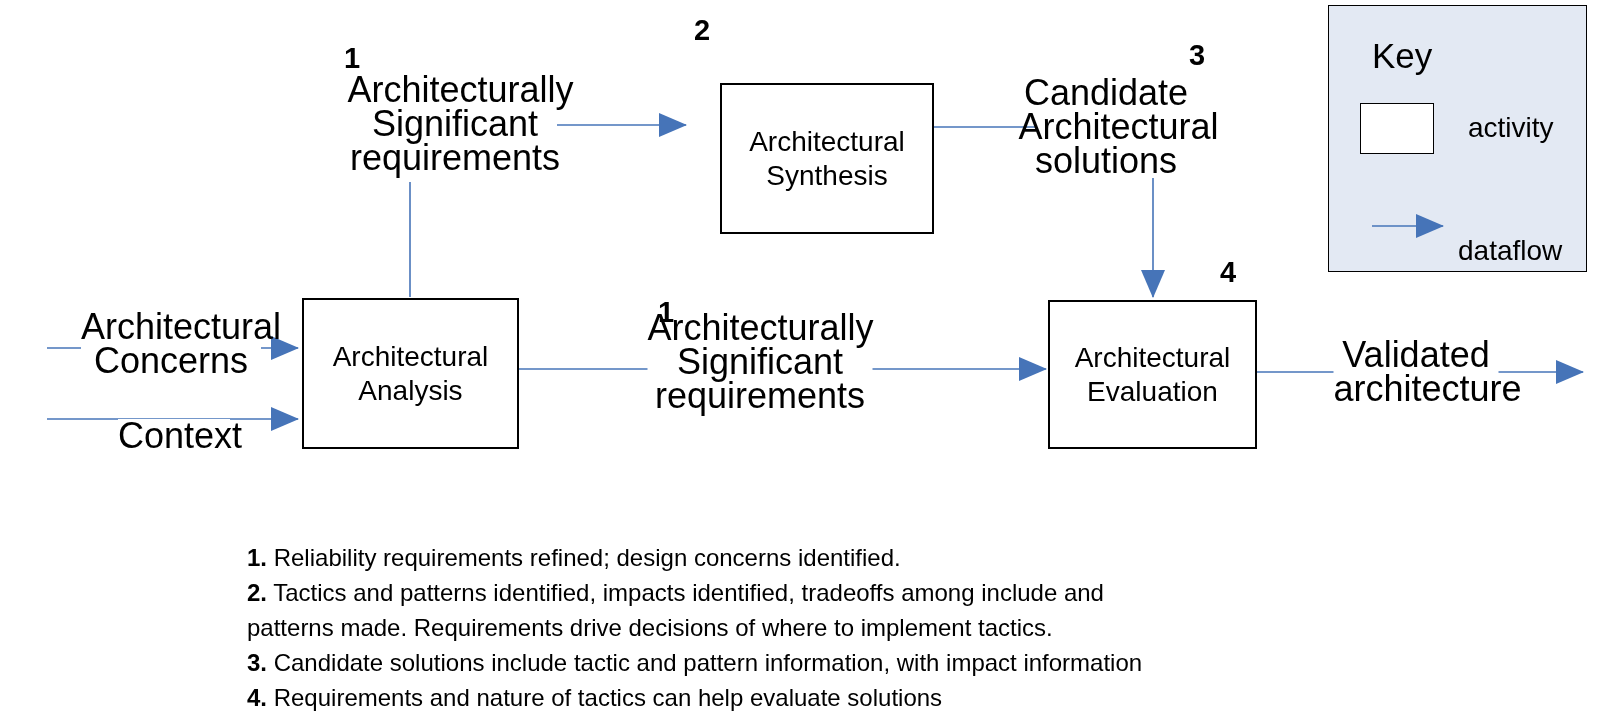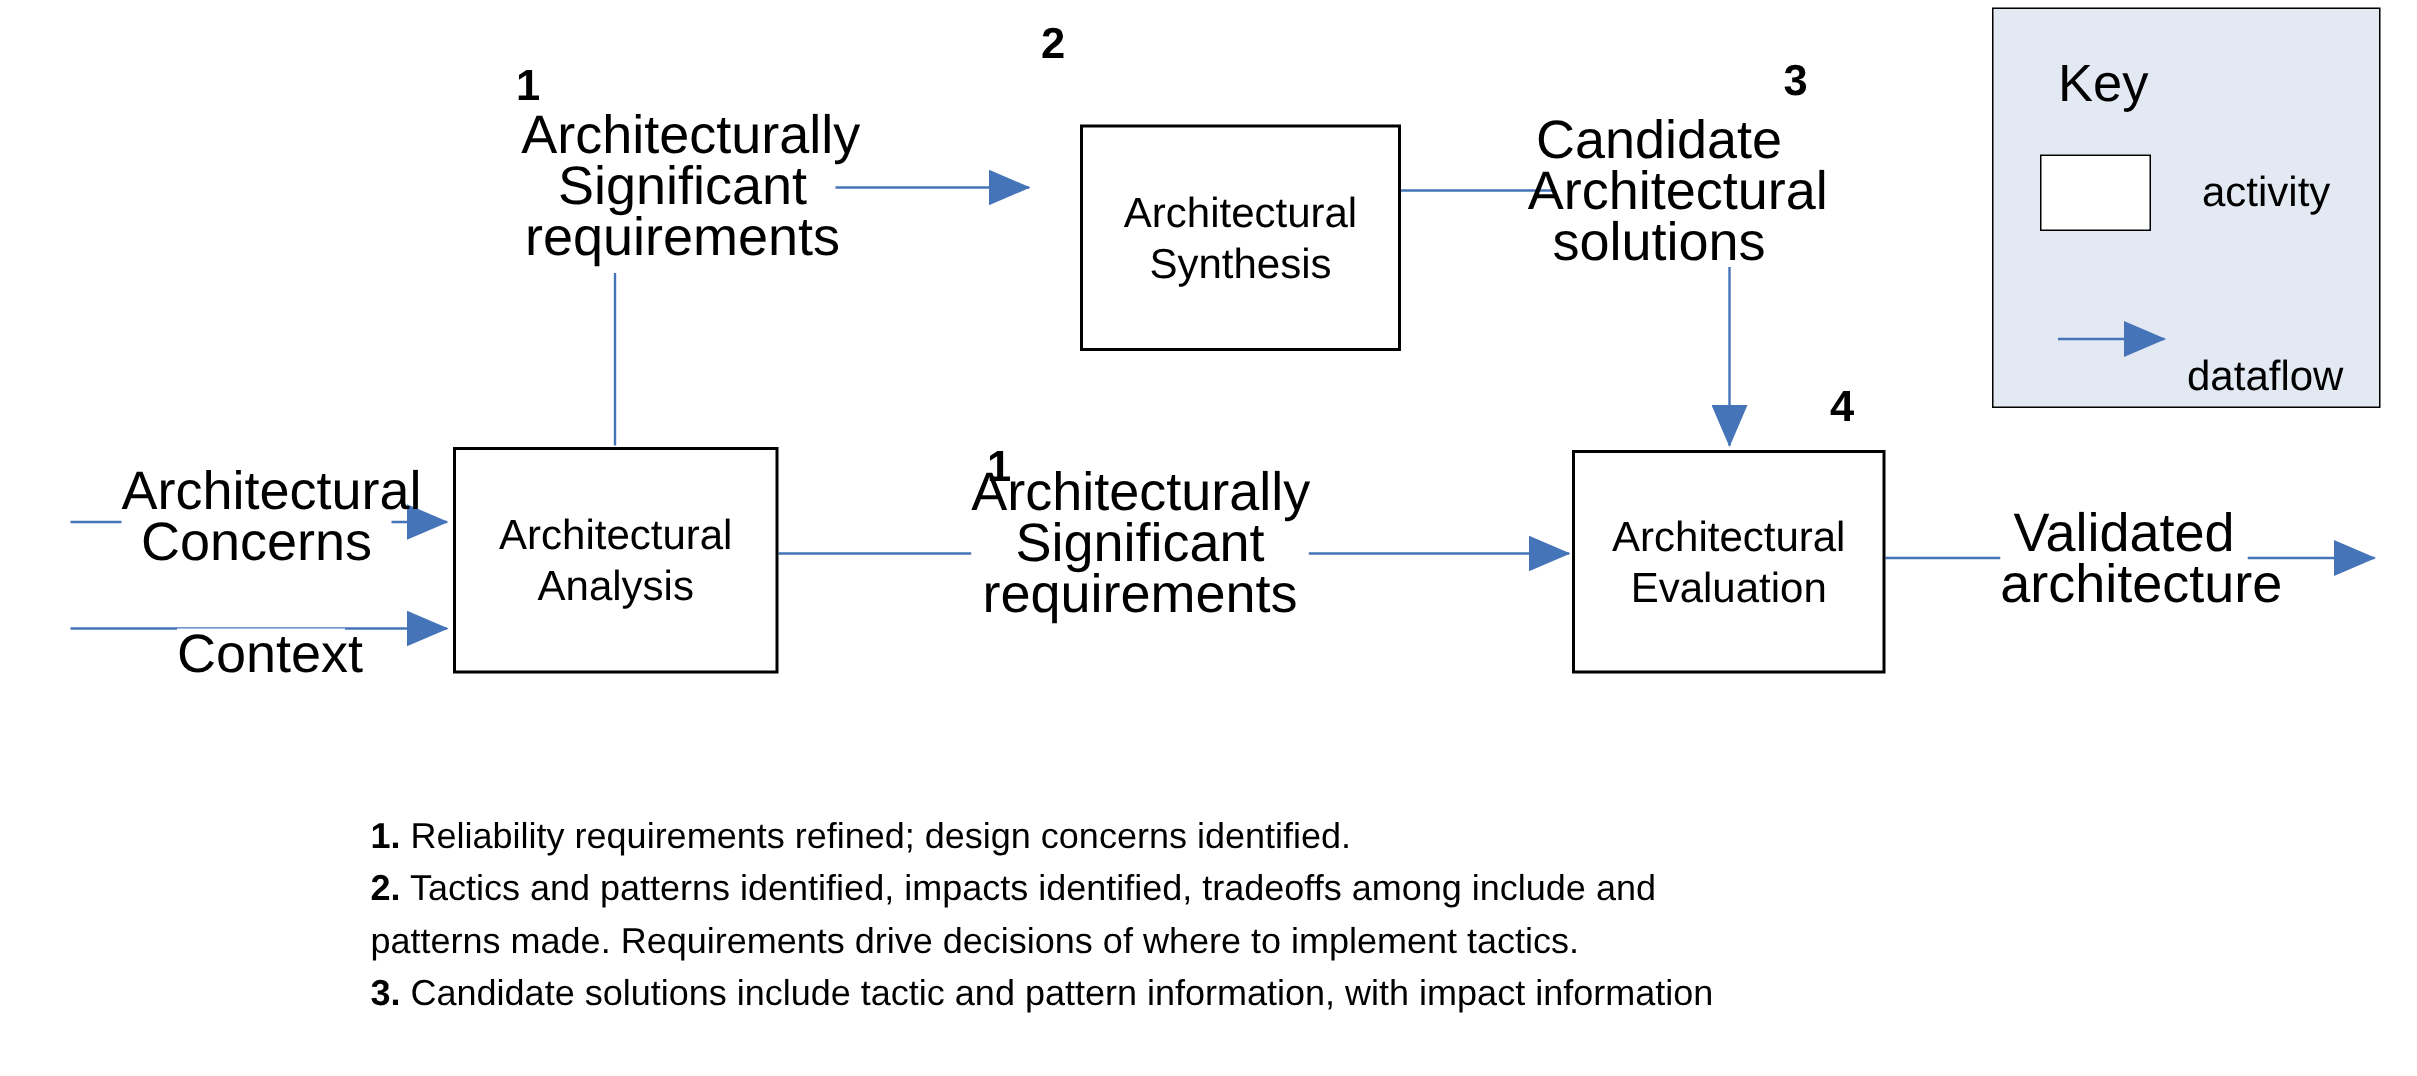--- a/index.html
+++ b/index.html
@@ -83,15 +83,16 @@
 
   <div class="key-title">Key</div>
   <div class="key-text" style="left:1468px; top:128px;">activity</div>
   <div class="key-text" style="left:1458px; top:227px;margin-top:24px;">dataflow</div>
 
   <div class="notes">
     <div class="note-line"><b>1.</b><span> Reliability requirements refined; design concerns identified.</span></div>
     <div class="note-line"><b>2.</b><span> Tactics and patterns identified, impacts identified, tradeoffs among include and</span></div>
     <div class="note-line"><b></b><span>patterns made. Requirements drive decisions of where to implement tactics.</span></div>
     <div class="note-line"><b>3.</b><span> Candidate solutions include tactic and pattern information, with impact information</span></div>
+    <div class="note-line"><b>4.</b><span> Requirements and nature of tactics can help evaluate solutions</span></div>
   </div>
 
 </div>
 
 </body></html>

